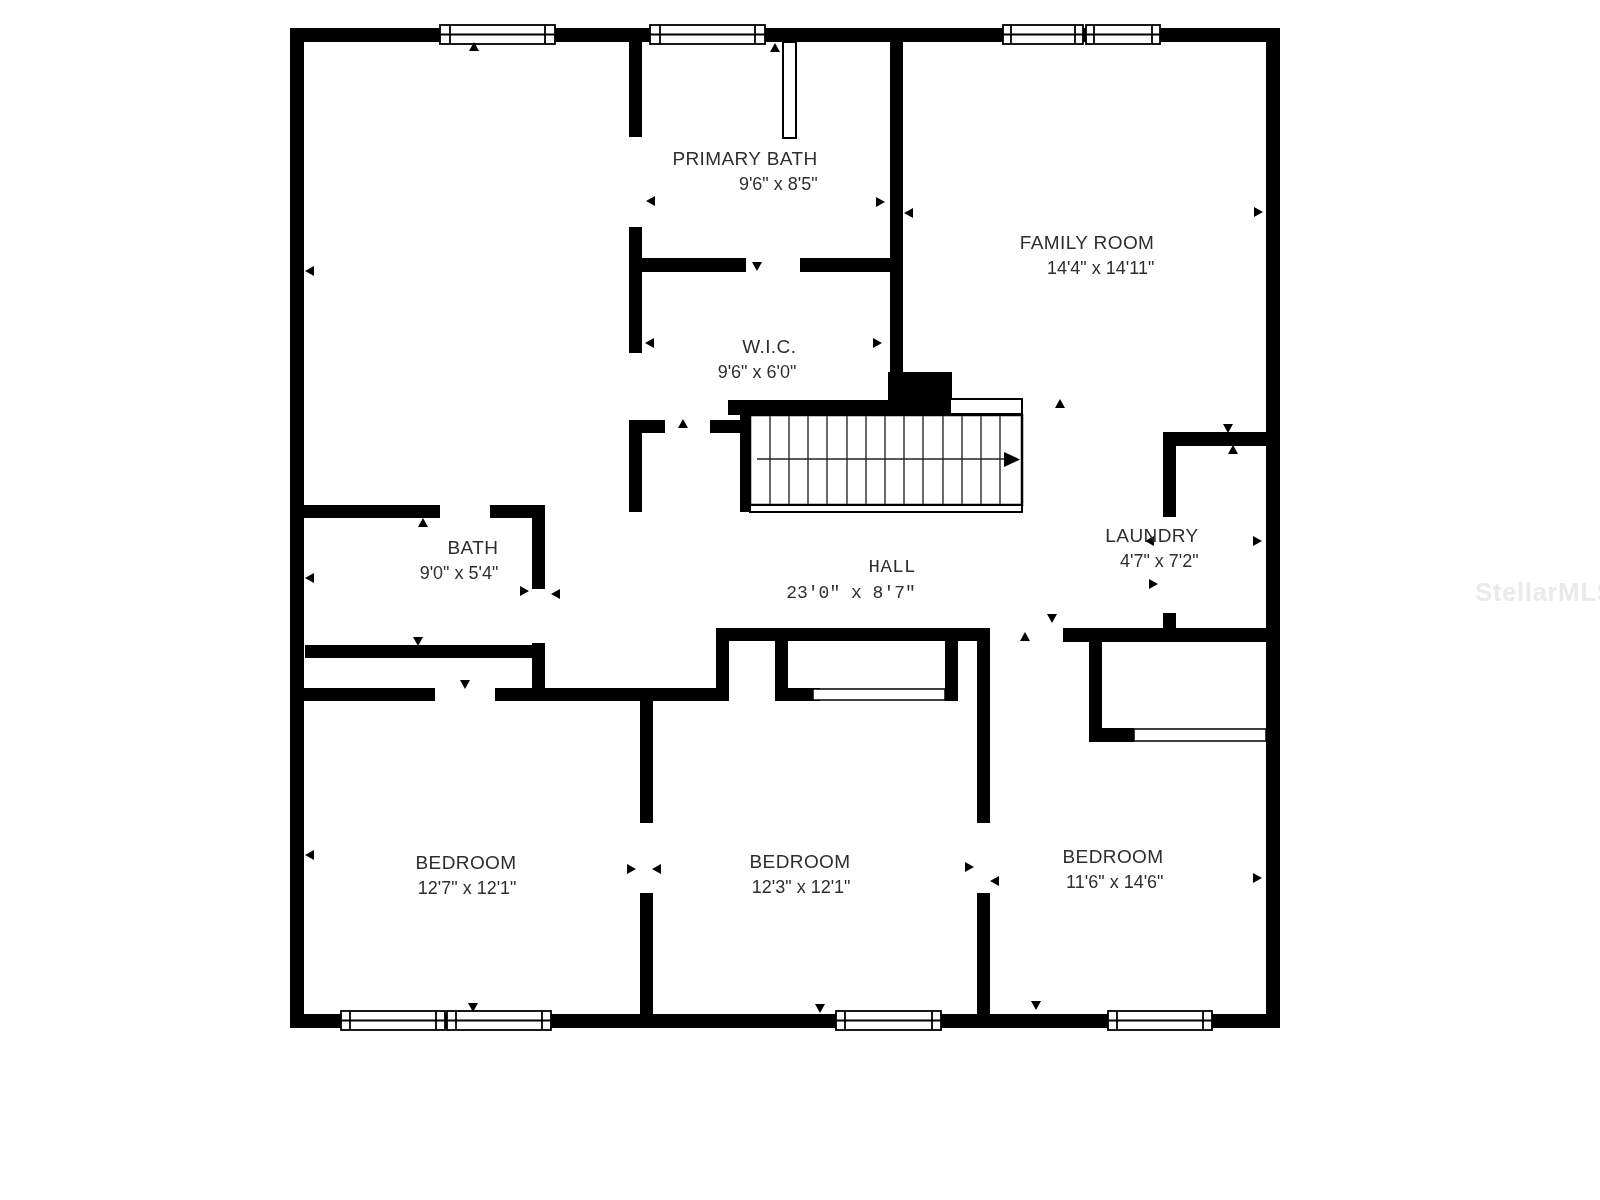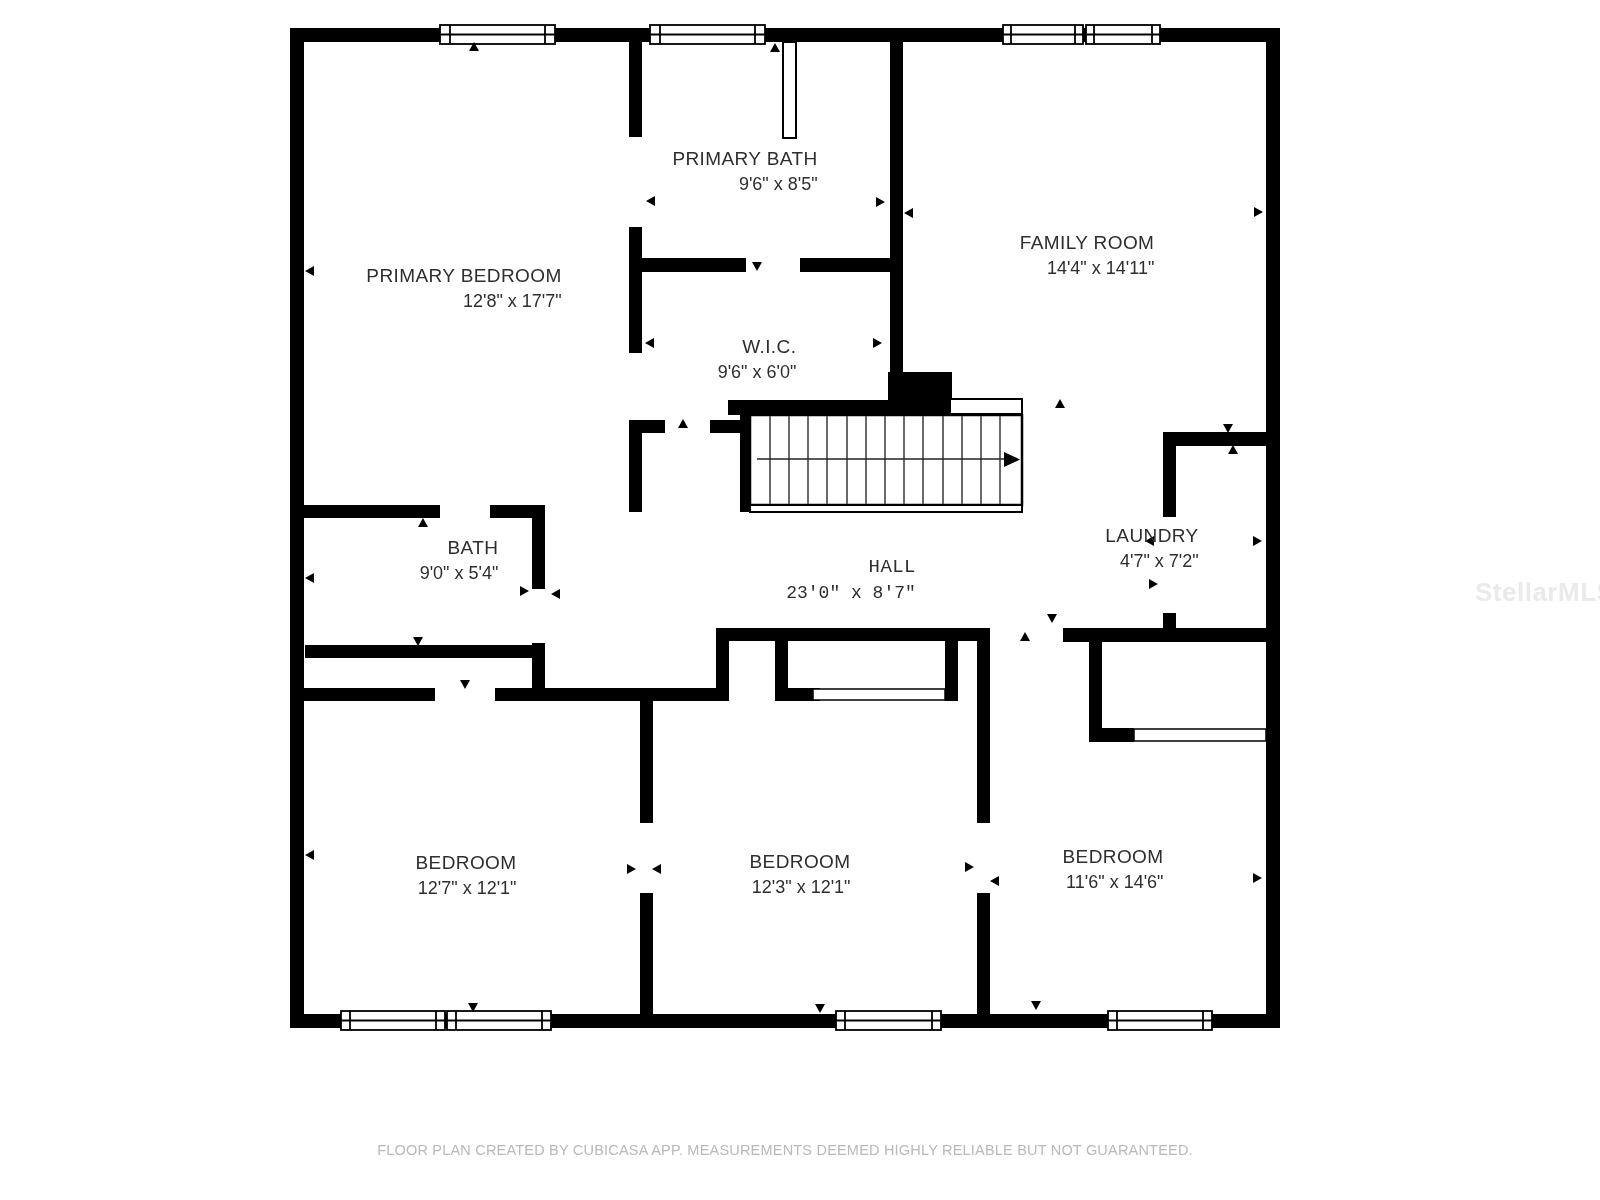--- a/index.html
+++ b/index.html
@@ -198,24 +198,20 @@
       <use href="#tri-right" x="1153" y="584"></use>
         <use href="#tri-right" x="1258" y="212"></use>
       <use href="#tri-right" x="1257" y="878"></use>
     </g>
   </svg>
 
   <div class="room-label" style="left:745px;top:171px;">
     <span class="room-name">PRIMARY BATH</span>
     <span class="room-dims">9'6" x 8'5"</span>
   </div>
-  <div class="room-label" style="left:464px;top:288px;">
-    <span class="room-name">PRIMARY BEDROOM</span>
-    <span class="room-dims">12'8" x 17'7"</span>
-  </div>
   <div class="room-label" style="left:1087px;top:228px;margin-top:27px;">
     <span class="room-name">FAMILY ROOM</span>
     <span class="room-dims">14'4" x 14'11"</span>
   </div>
   <div class="room-label" style="left:757px;top:359px;">
     <span class="room-name">W.I.C.</span>
     <span class="room-dims">9'6" x 6'0"</span>
   </div>
   <div class="room-label" style="left:459px;top:560px;">
     <span class="room-name">BATH</span>
@@ -236,15 +232,14 @@
   <div class="room-label" style="left:800px;top:874px;">
     <span class="room-name">BEDROOM</span>
     <span class="room-dims">12'3" x 12'1"</span>
   </div>
   <div class="room-label" style="left:1113px;top:869px;">
     <span class="room-name">BEDROOM</span>
     <span class="room-dims">11'6" x 14'6"</span>
   </div>
 
   <div class="watermark">StellarMLS</div>
-  <div class="footer">FLOOR PLAN CREATED BY CUBICASA APP. MEASUREMENTS DEEMED HIGHLY RELIABLE BUT NOT GUARANTEED.</div>
 
 </div>
 
 </body></html>

